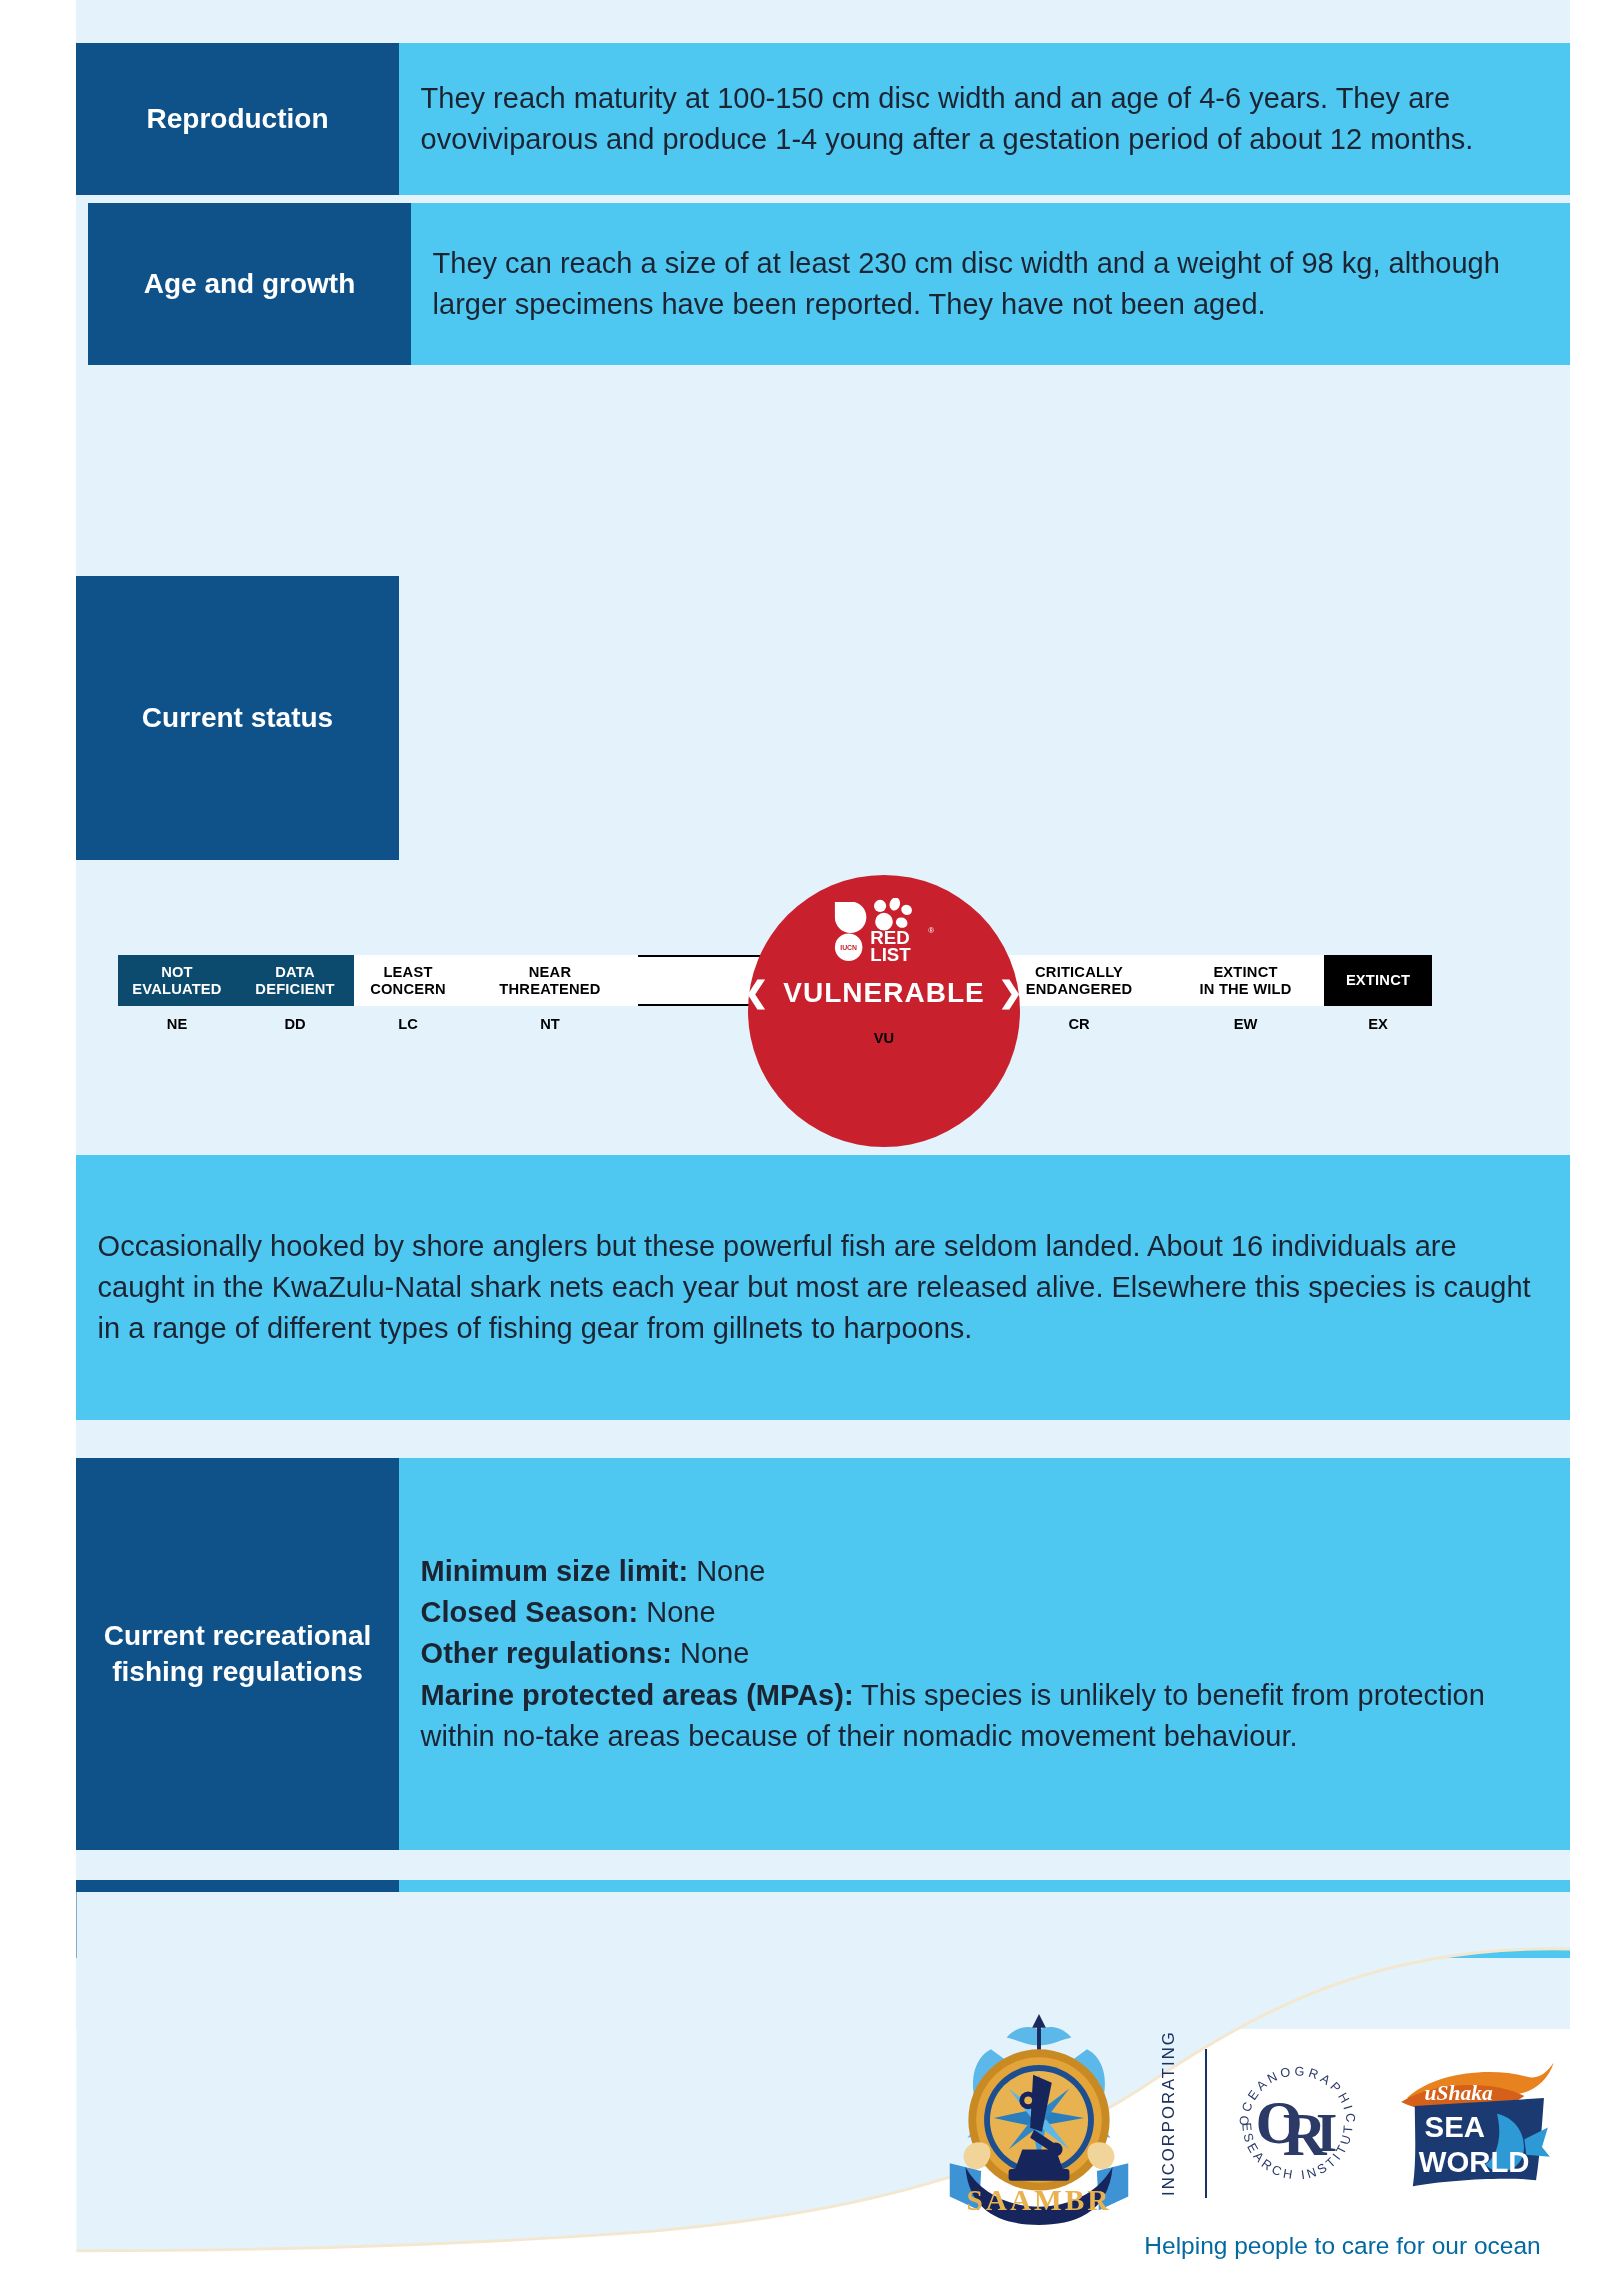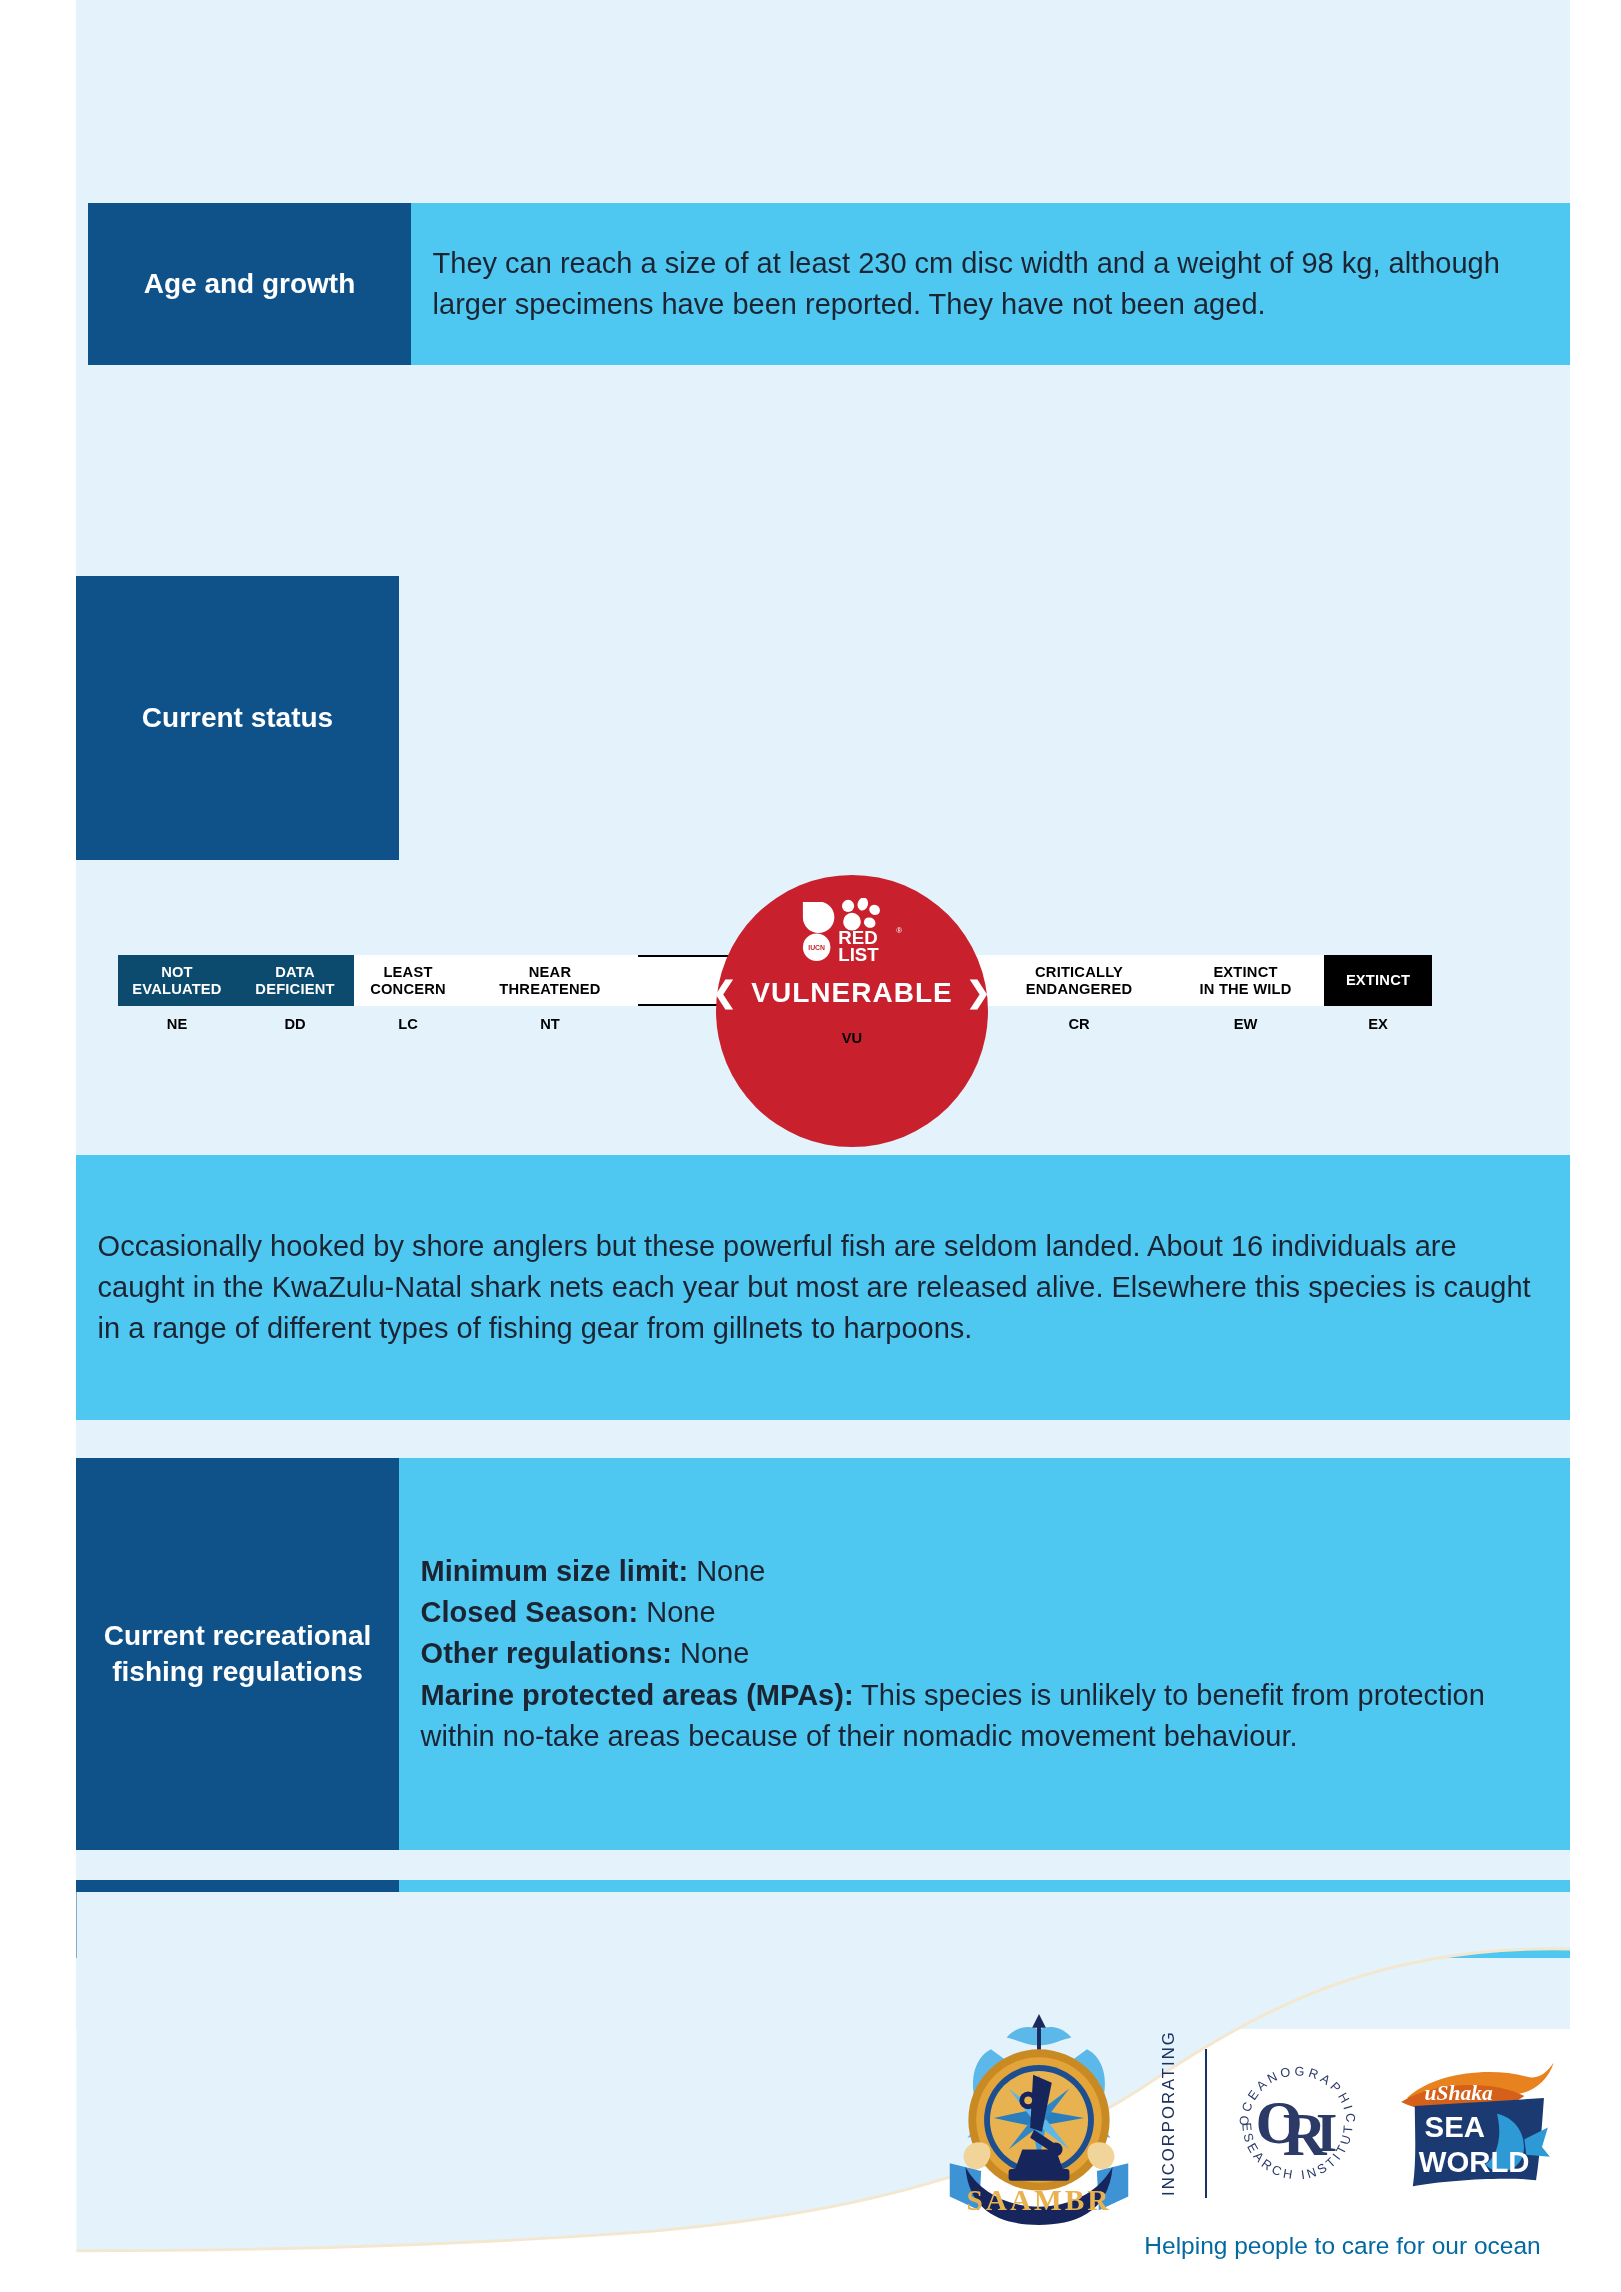--- a/index.html
+++ b/index.html
@@ -134,21 +134,21 @@
     top: 94px;
     height: 51px;
     background: #ffffff;
     border-top: 2.9px solid #000000;
     border-bottom: 2.9px solid #000000;
   }
 
   
   .rl-circle {
     position: absolute;
-    left: 640px;
+    left: 672px;
     top: 13.7px;
     width: 272px;
     height: 272px;
     border-radius: 50%;
     background: #c8202d;
     display: flex;
     align-items: center;
     justify-content: center;
   }
 
@@ -238,20 +238,26 @@
     font-size: 24.5px;
   }
 </style>
 </head>
 <body>
 
 <div id="page">
 
   <div class="pale-field"></div>
 
+  <div class="row" id="row0" style="top:43px;height:152px;">
+    <div class="row-label">Reproduction</div>
+    <div class="row-body">
+      <p>They reach maturity at 100-150 cm disc width and an age of 4-6 years. They are ovoviviparous and produce 1-4 young after a gestation period of about 12 months.</p>
+    </div>
+  </div>
 
   <div class="row" id="row1" style="top:203px;height:162px;padding-left:12px;">
     <div class="row-label">Age and growth</div>
     <div class="row-body">
       <p>They can reach a size of at least 230 cm disc width and a weight of 98 kg, although larger specimens have been reported. They have not been aged.</p>
     </div>
   </div>
 
   <div class="row" id="row2" style="top:576px;height:284px;">
     <div class="row-label">Current status</div>

